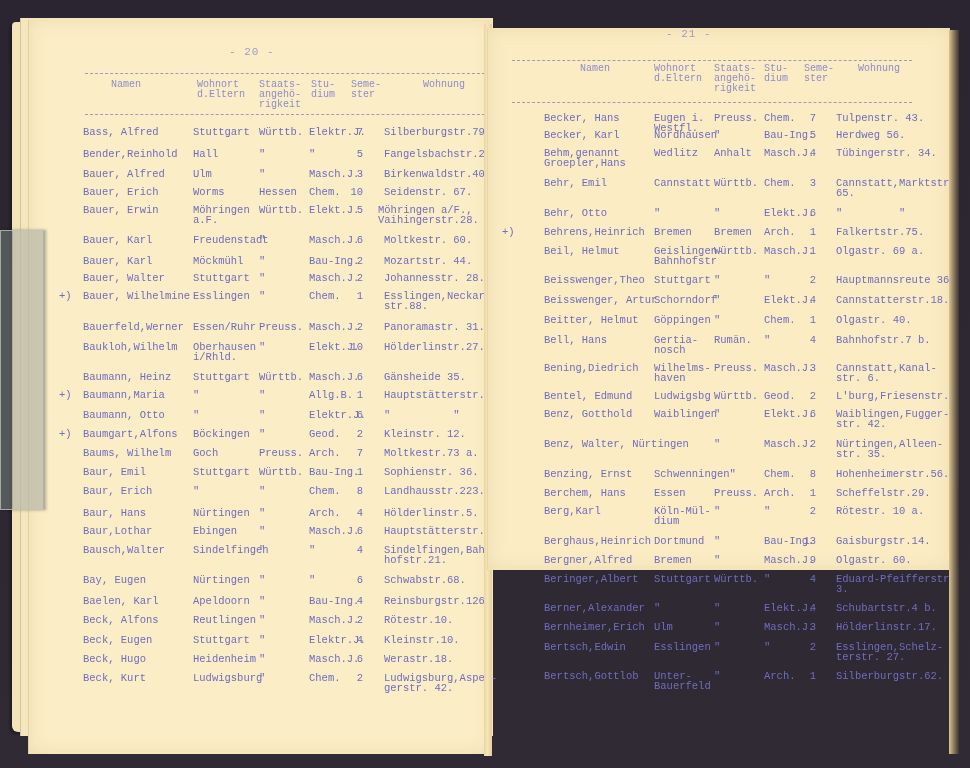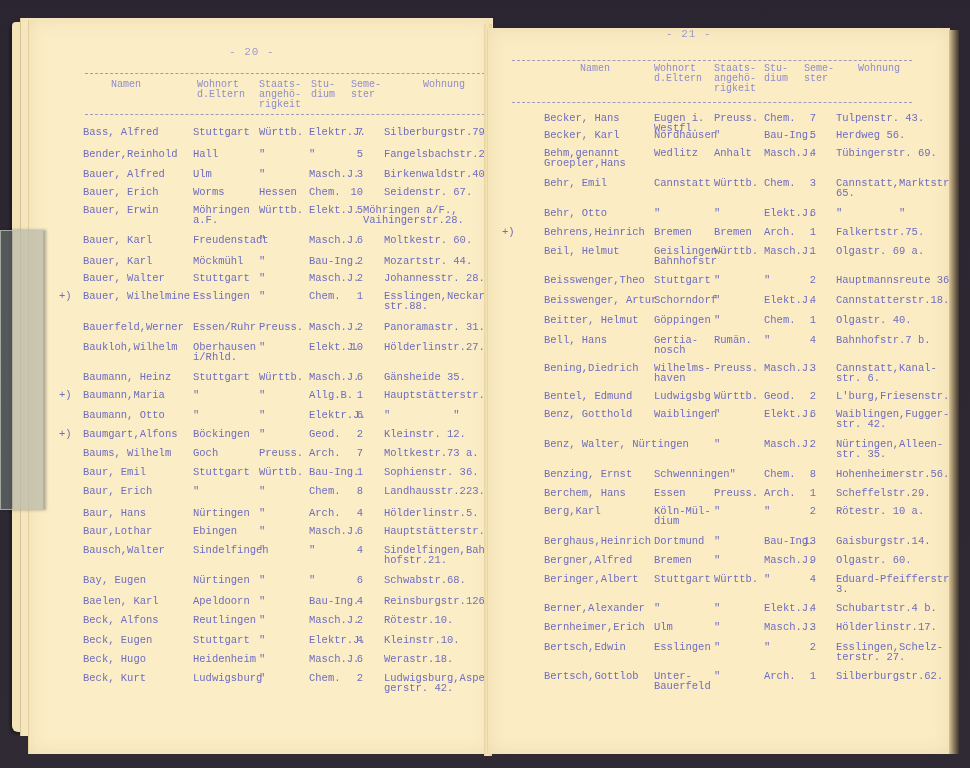--- a/index.html
+++ b/index.html
@@ -17,21 +17,21 @@
   }
   .page-stack-left2 {
     position:absolute; left: 20px; top: 18px; width: 472px; height: 718px;
     background: #f5e6bf; border-left: 1px solid #d8c595;
   }
   .page {
     position:absolute; background: #fbedc6;
     box-shadow: inset 0 0 18px rgba(200,170,110,.25);
   }
   .page.left { left: 28px; top: 20px; width: 462px; height: 734px; border-left: 1px solid #e3cf9c; }
-  .page.right { left: 487px; top: 28px; width: 462px; height: 726px;
+  .page.right { left: 487px; top: 28px; width: 462px; height: 542px;
     background: #fbecc4; border-left: 1px solid #e8d6a6; }
   .gutter {
     position:absolute; left: 484px; top: 24px; width: 8px; height: 732px;
     background: linear-gradient(90deg, #e8d4a0, #f6e6bb 40%, #e4cf99);
   }
   .right-edge {
     position:absolute; left: 949px; top: 30px; width: 10px; height: 724px;
     background: linear-gradient(90deg,#d9c48f,#7a6b55 60%,#3d3530);
   }
   .tab-marker {
@@ -74,21 +74,21 @@
   <div class="hdr" style="left:322px; top:60px;">Seme-
 ster</div>
   <div class="hdr" style="left:394px; top:60px;">Wohnung</div>
   <div class="rule" style="left:56px; top:94px; width:410px;"></div>
   <div id="left-rows">
       <div class="row" style="left: 0px; top: 107px;"><span class="cell" style="left: 30px;"></span><span class="cell" style="left: 54px;">Bass, Alfred</span><span class="cell" style="left: 164px;">Stuttgart</span><span class="cell" style="left: 230px;">Württb.</span><span class="cell" style="left: 280px;">Elektr.J.</span><span class="cell" style="left: 318px; width: 16px; text-align: right;">7</span><span class="cell" style="left: 355px;">Silberburgstr.79.</span></div>
       <div class="row" style="left: 0px; top: 129px;"><span class="cell" style="left: 30px;"></span><span class="cell" style="left: 54px;">Bender,Reinhold</span><span class="cell" style="left: 164px;">Hall</span><span class="cell" style="left: 230px;">"</span><span class="cell" style="left: 280px;">"</span><span class="cell" style="left: 318px; width: 16px; text-align: right;">5</span><span class="cell" style="left: 355px;">Fangelsbachstr.23.</span></div>
       <div class="row" style="left: 0px; top: 149px;"><span class="cell" style="left: 30px;"></span><span class="cell" style="left: 54px;">Bauer, Alfred</span><span class="cell" style="left: 164px;">Ulm</span><span class="cell" style="left: 230px;">"</span><span class="cell" style="left: 280px;">Masch.J.</span><span class="cell" style="left: 318px; width: 16px; text-align: right;">3</span><span class="cell" style="left: 355px;">Birkenwaldstr.40.</span></div>
       <div class="row" style="left: 0px; top: 167px;"><span class="cell" style="left: 30px;"></span><span class="cell" style="left: 54px;">Bauer, Erich</span><span class="cell" style="left: 164px;">Worms</span><span class="cell" style="left: 230px;">Hessen</span><span class="cell" style="left: 280px;">Chem.</span><span class="cell" style="left: 318px; width: 16px; text-align: right;">10</span><span class="cell" style="left: 355px;">Seidenstr. 67.</span></div>
       <div class="row" style="left: 0px; top: 185px;"><span class="cell" style="left: 30px;"></span><span class="cell" style="left: 54px;">Bauer, Erwin</span><span class="cell" style="left: 164px;">Möhringen
-a.F.</span><span class="cell" style="left: 230px;">Württb.</span><span class="cell" style="left: 280px;">Elekt.J.</span><span class="cell" style="left: 318px; width: 16px; text-align: right;">5</span><span class="cell" style="left: 334px;">Möhringen a/F.,
+a.F.</span><span class="cell" style="left: 230px;">Württb.</span><span class="cell" style="left: 280px;">Elekt.J.</span><span class="cell" style="left: 318px; width: 16px; text-align: right;">5</span><span class="cell" style="left: 349px;">Möhringen a/F.,
 Vaihingerstr.28.</span></div>
       <div class="row" style="left: 0px; top: 215px;"><span class="cell" style="left: 30px;"></span><span class="cell" style="left: 54px;">Bauer, Karl</span><span class="cell" style="left: 164px;">Freudenstadt</span><span class="cell" style="left: 230px;">"</span><span class="cell" style="left: 280px;">Masch.J.</span><span class="cell" style="left: 318px; width: 16px; text-align: right;">6</span><span class="cell" style="left: 355px;">Moltkestr. 60.</span></div>
       <div class="row" style="left: 0px; top: 236px;"><span class="cell" style="left: 30px;"></span><span class="cell" style="left: 54px;">Bauer, Karl</span><span class="cell" style="left: 164px;">Möckmühl</span><span class="cell" style="left: 230px;">"</span><span class="cell" style="left: 280px;">Bau-Ing.</span><span class="cell" style="left: 318px; width: 16px; text-align: right;">2</span><span class="cell" style="left: 355px;">Mozartstr. 44.</span></div>
       <div class="row" style="left: 0px; top: 253px;"><span class="cell" style="left: 30px;"></span><span class="cell" style="left: 54px;">Bauer, Walter</span><span class="cell" style="left: 164px;">Stuttgart</span><span class="cell" style="left: 230px;">"</span><span class="cell" style="left: 280px;">Masch.J.</span><span class="cell" style="left: 318px; width: 16px; text-align: right;">2</span><span class="cell" style="left: 355px;">Johannesstr. 28.</span></div>
       <div class="row" style="left: 0px; top: 271px;"><span class="cell" style="left: 30px;">+)</span><span class="cell" style="left: 54px;">Bauer, Wilhelmine</span><span class="cell" style="left: 164px;">Esslingen</span><span class="cell" style="left: 230px;">"</span><span class="cell" style="left: 280px;">Chem.</span><span class="cell" style="left: 318px; width: 16px; text-align: right;">1</span><span class="cell" style="left: 355px;">Esslingen,Neckar-
 str.88.</span></div>
       <div class="row" style="left: 0px; top: 302px;"><span class="cell" style="left: 30px;"></span><span class="cell" style="left: 54px;">Bauerfeld,Werner</span><span class="cell" style="left: 164px;">Essen/Ruhr</span><span class="cell" style="left: 230px;">Preuss.</span><span class="cell" style="left: 280px;">Masch.J.</span><span class="cell" style="left: 318px; width: 16px; text-align: right;">2</span><span class="cell" style="left: 355px;">Panoramastr. 31.</span></div>
       <div class="row" style="left: 0px; top: 322px;"><span class="cell" style="left: 30px;"></span><span class="cell" style="left: 54px;">Baukloh,Wilhelm</span><span class="cell" style="left: 164px;">Oberhausen
 i/Rhld.</span><span class="cell" style="left: 230px;">"</span><span class="cell" style="left: 280px;">Elekt.J.</span><span class="cell" style="left: 318px; width: 16px; text-align: right;">10</span><span class="cell" style="left: 355px;">Hölderlinstr.27.</span></div>
       <div class="row" style="left: 0px; top: 352px;"><span class="cell" style="left: 30px;"></span><span class="cell" style="left: 54px;">Baumann, Heinz</span><span class="cell" style="left: 164px;">Stuttgart</span><span class="cell" style="left: 230px;">Württb.</span><span class="cell" style="left: 280px;">Masch.J.</span><span class="cell" style="left: 318px; width: 16px; text-align: right;">6</span><span class="cell" style="left: 355px;">Gänsheide 35.</span></div>
@@ -127,21 +127,21 @@
 dium</div>
   <div class="hdr" style="left:316px; top:36px;">Seme-
 ster</div>
   <div class="hdr" style="left:370px; top:36px;">Wohnung</div>
   <div class="rule" style="left:24px; top:74px; width:400px;"></div>
   <div id="right-rows">
       <div class="row" style="left: 0px; top: 85px;"><span class="cell" style="left: 14px;"></span><span class="cell" style="left: 56px;">Becker, Hans</span><span class="cell" style="left: 166px;">Eugen i.
 Westfl.</span><span class="cell" style="left: 226px;">Preuss.</span><span class="cell" style="left: 276px;">Chem.</span><span class="cell" style="left: 312px; width: 16px; text-align: right;">7</span><span class="cell" style="left: 348px;">Tulpenstr. 43.</span></div>
       <div class="row" style="left: 0px; top: 102px;"><span class="cell" style="left: 14px;"></span><span class="cell" style="left: 56px;">Becker, Karl</span><span class="cell" style="left: 166px;">Nordhausen</span><span class="cell" style="left: 226px;">"</span><span class="cell" style="left: 276px;">Bau-Ing.</span><span class="cell" style="left: 312px; width: 16px; text-align: right;">5</span><span class="cell" style="left: 348px;">Herdweg 56.</span></div>
       <div class="row" style="left: 0px; top: 120px;"><span class="cell" style="left: 14px;"></span><span class="cell" style="left: 56px;">Behm,genannt
-Groepler,Hans</span><span class="cell" style="left: 166px;">Wedlitz</span><span class="cell" style="left: 226px;">Anhalt</span><span class="cell" style="left: 276px;">Masch.J.</span><span class="cell" style="left: 312px; width: 16px; text-align: right;">4</span><span class="cell" style="left: 348px;">Tübingerstr. 69.</span></div>
+Groepler,Hans</span><span class="cell" style="left: 166px;">Wedlitz</span><span class="cell" style="left: 226px;">Anhalt</span><span class="cell" style="left: 276px;">Masch.J.</span><span class="cell" style="left: 312px; width: 16px; text-align: right;">4</span><span class="cell" style="left: 348px;">Tübingerstr. 34.</span></div>
       <div class="row" style="left: 0px; top: 150px;"><span class="cell" style="left: 14px;"></span><span class="cell" style="left: 56px;">Behr, Emil</span><span class="cell" style="left: 166px;">Cannstatt</span><span class="cell" style="left: 226px;">Württb.</span><span class="cell" style="left: 276px;">Chem.</span><span class="cell" style="left: 312px; width: 16px; text-align: right;">3</span><span class="cell" style="left: 348px;">Cannstatt,Marktstr.
 65.</span></div>
       <div class="row" style="left: 0px; top: 180px;"><span class="cell" style="left: 14px;"></span><span class="cell" style="left: 56px;">Behr, Otto</span><span class="cell" style="left: 166px;">"</span><span class="cell" style="left: 226px;">"</span><span class="cell" style="left: 276px;">Elekt.J.</span><span class="cell" style="left: 312px; width: 16px; text-align: right;">6</span><span class="cell" style="left: 348px;">"         "</span></div>
       <div class="row" style="left: 0px; top: 199px;"><span class="cell" style="left: 14px;">+)</span><span class="cell" style="left: 56px;">Behrens,Heinrich</span><span class="cell" style="left: 166px;">Bremen</span><span class="cell" style="left: 226px;">Bremen</span><span class="cell" style="left: 276px;">Arch.</span><span class="cell" style="left: 312px; width: 16px; text-align: right;">1</span><span class="cell" style="left: 348px;">Falkertstr.75.</span></div>
       <div class="row" style="left: 0px; top: 218px;"><span class="cell" style="left: 14px;"></span><span class="cell" style="left: 56px;">Beil, Helmut</span><span class="cell" style="left: 166px;">Geislingen-
 Bahnhofstr</span><span class="cell" style="left: 226px;">Württb.</span><span class="cell" style="left: 276px;">Masch.J.</span><span class="cell" style="left: 312px; width: 16px; text-align: right;">1</span><span class="cell" style="left: 348px;">Olgastr. 69 a.</span></div>
       <div class="row" style="left: 0px; top: 247px;"><span class="cell" style="left: 14px;"></span><span class="cell" style="left: 56px;">Beisswenger,Theo</span><span class="cell" style="left: 166px;">Stuttgart</span><span class="cell" style="left: 226px;">"</span><span class="cell" style="left: 276px;">"</span><span class="cell" style="left: 312px; width: 16px; text-align: right;">2</span><span class="cell" style="left: 348px;">Hauptmannsreute 36.</span></div>
       <div class="row" style="left: 0px; top: 267px;"><span class="cell" style="left: 14px;"></span><span class="cell" style="left: 56px;">Beisswenger, Artur</span><span class="cell" style="left: 166px;">Schorndorf</span><span class="cell" style="left: 226px;">"</span><span class="cell" style="left: 276px;">Elekt.J.</span><span class="cell" style="left: 312px; width: 16px; text-align: right;">4</span><span class="cell" style="left: 348px;">Cannstatterstr.18.</span></div>
       <div class="row" style="left: 0px; top: 287px;"><span class="cell" style="left: 14px;"></span><span class="cell" style="left: 56px;">Beitter, Helmut</span><span class="cell" style="left: 166px;">Göppingen</span><span class="cell" style="left: 226px;">"</span><span class="cell" style="left: 276px;">Chem.</span><span class="cell" style="left: 312px; width: 16px; text-align: right;">1</span><span class="cell" style="left: 348px;">Olgastr. 40.</span></div>
       <div class="row" style="left: 0px; top: 307px;"><span class="cell" style="left: 14px;"></span><span class="cell" style="left: 56px;">Bell, Hans</span><span class="cell" style="left: 166px;">Gertia-

